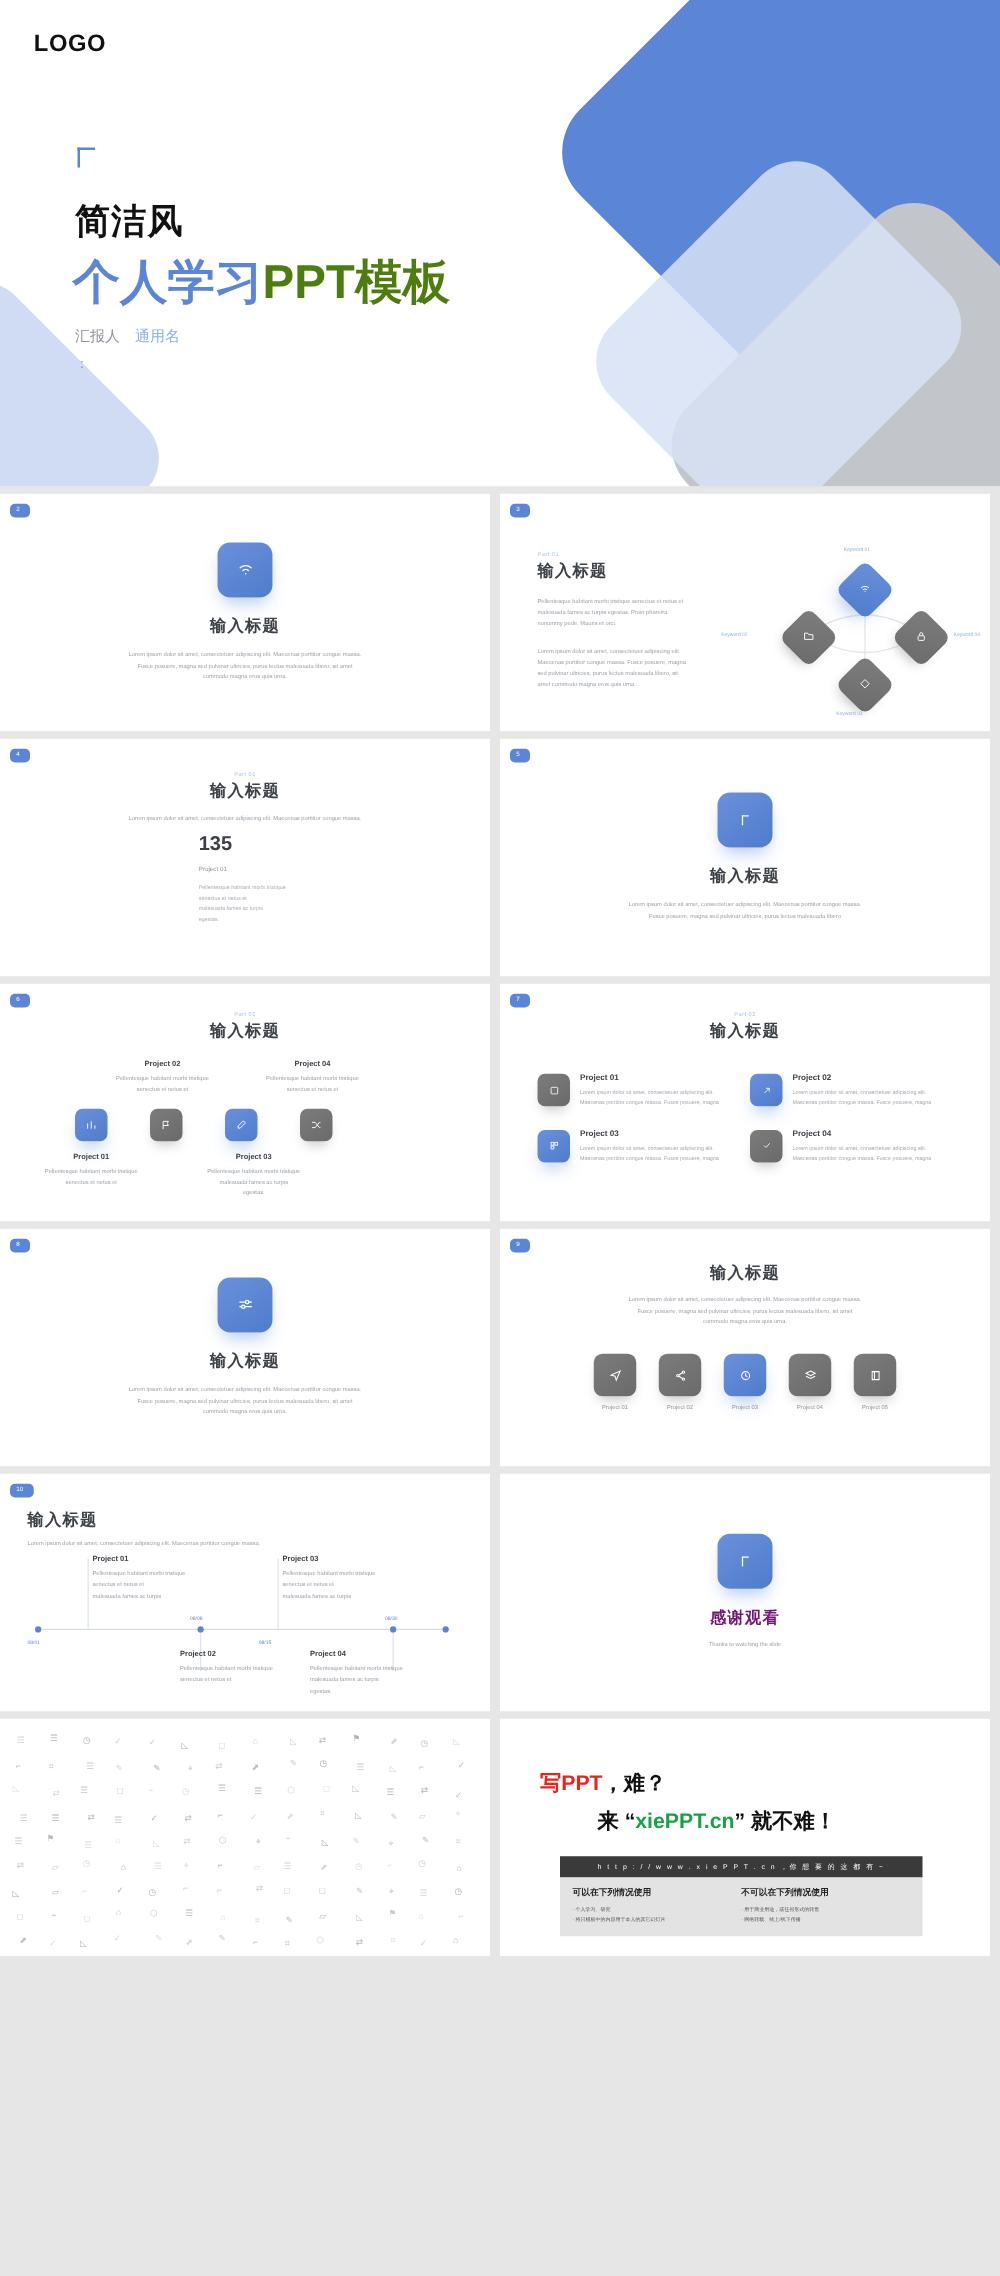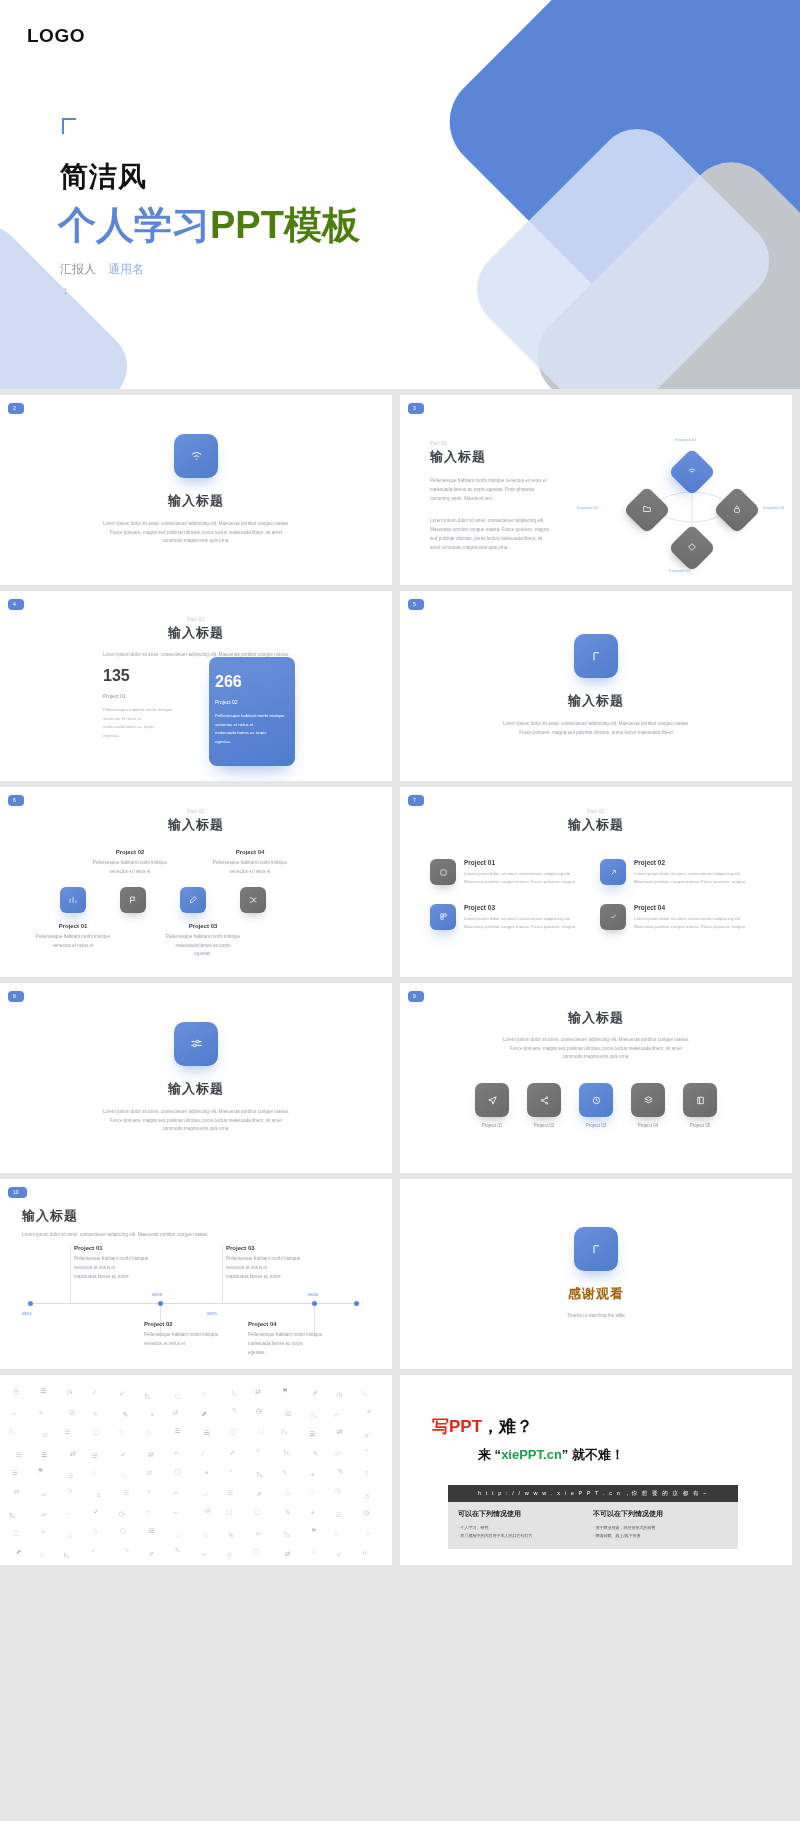--- a/index.html
+++ b/index.html
@@ -132,21 +132,21 @@
   .tl-date { position:absolute; font-size:4px; color:#5b85d6;}
   .tl-v { position:absolute; width:1px; background:#dde3ec;}
 
   
   .wall { position:absolute; inset:0; }
   .wall i { position:absolute; color:#9aa0a8; font-size:7px; font-style:normal; opacity:.75;}
 
   
   .promo-l1 { font-size:17px; font-weight:800; color:#111; }
   .promo-l1 .red { color:#e8251b; }
-  .promo-l2 { font-size:13px; font-weight:800; color:#111; }
+  .promo-l2 { font-size:17px; font-weight:800; color:#111; }
   .promo-l2 .green { color:#17a24a; }
   .promo-bar {
     background:#3a3a3a; color:#fff; text-align:center;
     font-size:5.5px; letter-spacing:1.6px; padding:5px 0;
   }
   .promo-body { background:#e3e3e3; display:flex; padding:7px 10px 10px;}
   .promo-col { flex:1; }
   .promo-col h4 { font-size:7px; color:#222; margin-bottom:5px;}
   .promo-col p { font-size:4px; color:#555; line-height:1.9;}
 </style>
@@ -267,30 +267,20 @@
         <div class="stat">
           <div class="num">135</div>
           <div class="lbl">Project 01</div>
           <div class="desc">
             <div>Pellentesque habitant morbi tristique</div>
             <div>senectus et netus et</div>
             <div>malesuada fames ac turpis</div>
             <div>egestas.</div>
           </div>
         </div>
-        <div class="stat active">
-          <div class="num">266</div>
-          <div class="lbl">Project 02</div>
-          <div class="desc">
-            <div>Pellentesque habitant morbi tristique</div>
-            <div>senectus et netus et</div>
-            <div>malesuada fames ac turpis</div>
-            <div>egestas.</div>
-          </div>
-        </div>
       </div>
     </div>
 
     <div class="slide">
       <div class="sl-num">5</div>
       <div class="center-col">
         <div class="tile">
           <svg width="15" height="15" viewBox="0 0 24 24" fill="none" stroke="#fff" stroke-width="1.6">
               <path d="M16 6H8v12"></path>
             </svg>
@@ -569,21 +559,21 @@
       </div>
     </div>
 
     <div class="slide">
       <div class="center-col">
         <div class="tile">
           <svg width="15" height="15" viewBox="0 0 24 24" fill="none" stroke="#fff" stroke-width="1.6">
               <path d="M16 6H8v12"></path>
             </svg>
         </div>
-        <div class="h-title" style="margin-top:14px; color:#a16207;">感谢观看</div>
+        <div class="h-title" style="margin-top:14px; color:#701a75;">感谢观看</div>
         <div class="body-text" style="margin-top:9px">Thanks to watching the slide</div>
       </div>
     </div>
 
     <div class="slide">
       <div class="wall" id="iconwall">
           <i style="left: 13.3647px; top: 12.5774px; opacity: 0.47;">☰</i>
           <i style="left: 40.0383px; top: 12.3928px; opacity: 0.79;">☰</i>
           <i style="left: 66.4649px; top: 13.4222px; opacity: 0.74;">◷</i>
           <i style="left: 91.4595px; top: 14.4928px; opacity: 0.47;">✓</i>

